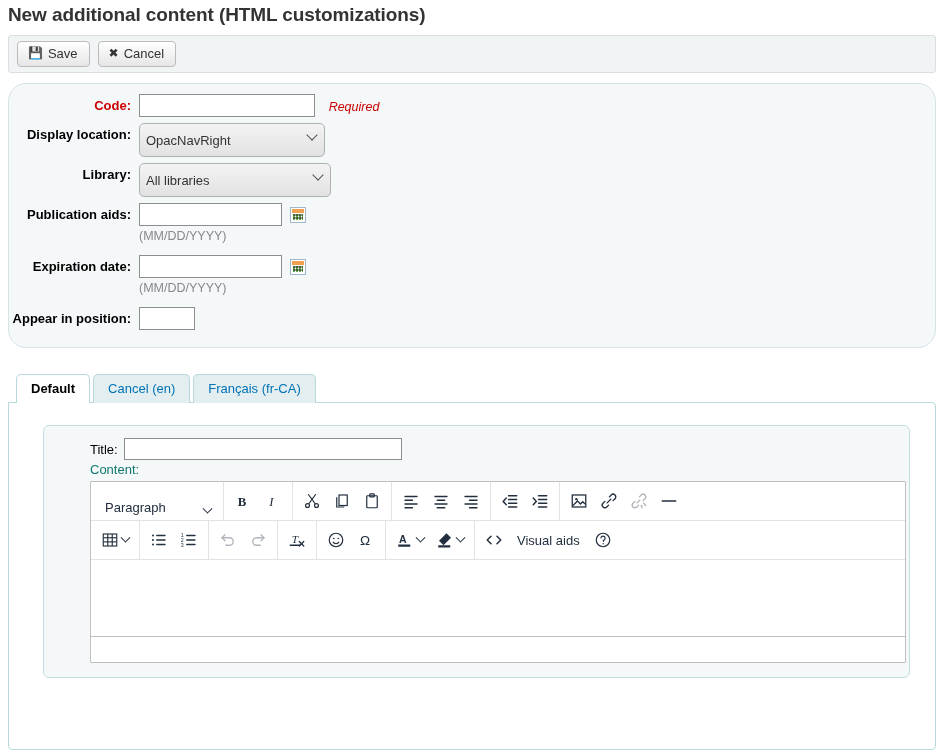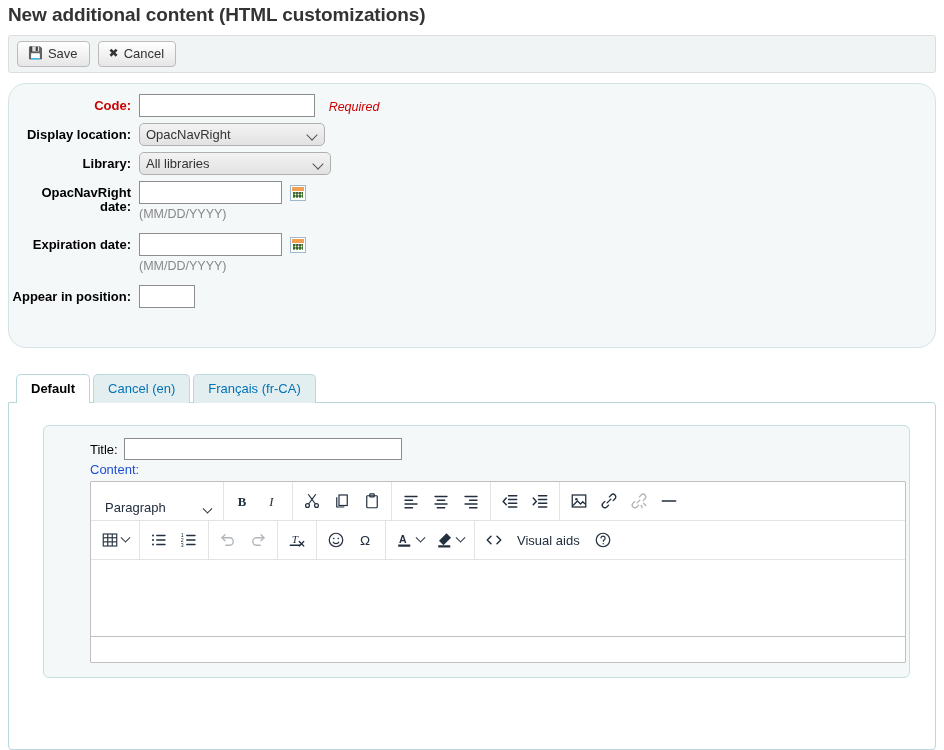--- a/index.html
+++ b/index.html
@@ -90,21 +90,21 @@
     vertical-align: middle;
     margin-top: 12px;
   }
   select.sel {
     -webkit-appearance: none;
     appearance: none;
     background: linear-gradient(to bottom,#f3f3f3 0%, #e2e2e2 100%);
     border: 1px solid #b0b0b0;
     border-radius: 5px;
     font-size: 13px;
-    height: 23px;
+    height: 34px;
     padding: 2px 24px 2px 6px;
     font-family: "Liberation Sans", sans-serif;
     color: #333;
   }
   .sel-wrap { position: relative; display: inline-block; }
   .sel-wrap::after {
     content: "";
     position: absolute;
     right: 9px; top: 8px;
     width: 7px; height: 7px;
@@ -191,21 +191,21 @@
   .title-row {
     display: flex;
     align-items: center;
     gap: 6px;
     margin-bottom: 2px;
     padding-left: 32px;
   }
   .title-row .lbl { font-size: 13px; color: #000; }
   .content-label {
     font-size: 13px;
-    color: #1d4ed8;
+    color: #0f766e;
     margin: 2px 0 4px 32px;
   }
   
   .mce {
     border: 1px solid #bfbfbf;
     background: #ffffff;
     margin-left: 32px;
     width: 816px;
     border-radius: 1px;
   }
@@ -322,21 +322,21 @@
     <div class="row-field">
       <span class="sel-wrap">
         <select class="sel" style="width:192px">
           <option>All libraries</option>
         </select>
       </span>
     </div>
   </div>
 
   <div class="row" style="margin-bottom:12px">
-    <div class="row-label">OpacNavRight date:</div>
+    <div class="row-label">Publication aids:</div>
     <div class="row-field">
       <input class="txt date-input" type="text" value="" style="">
       <span class="cal-icon"></span>
       <span class="hint">(MM/DD/YYYY)</span>
     </div>
   </div>
 
   <div class="row" style="margin-bottom:12px">
     <div class="row-label">Expiration date:</div>
     <div class="row-field">

